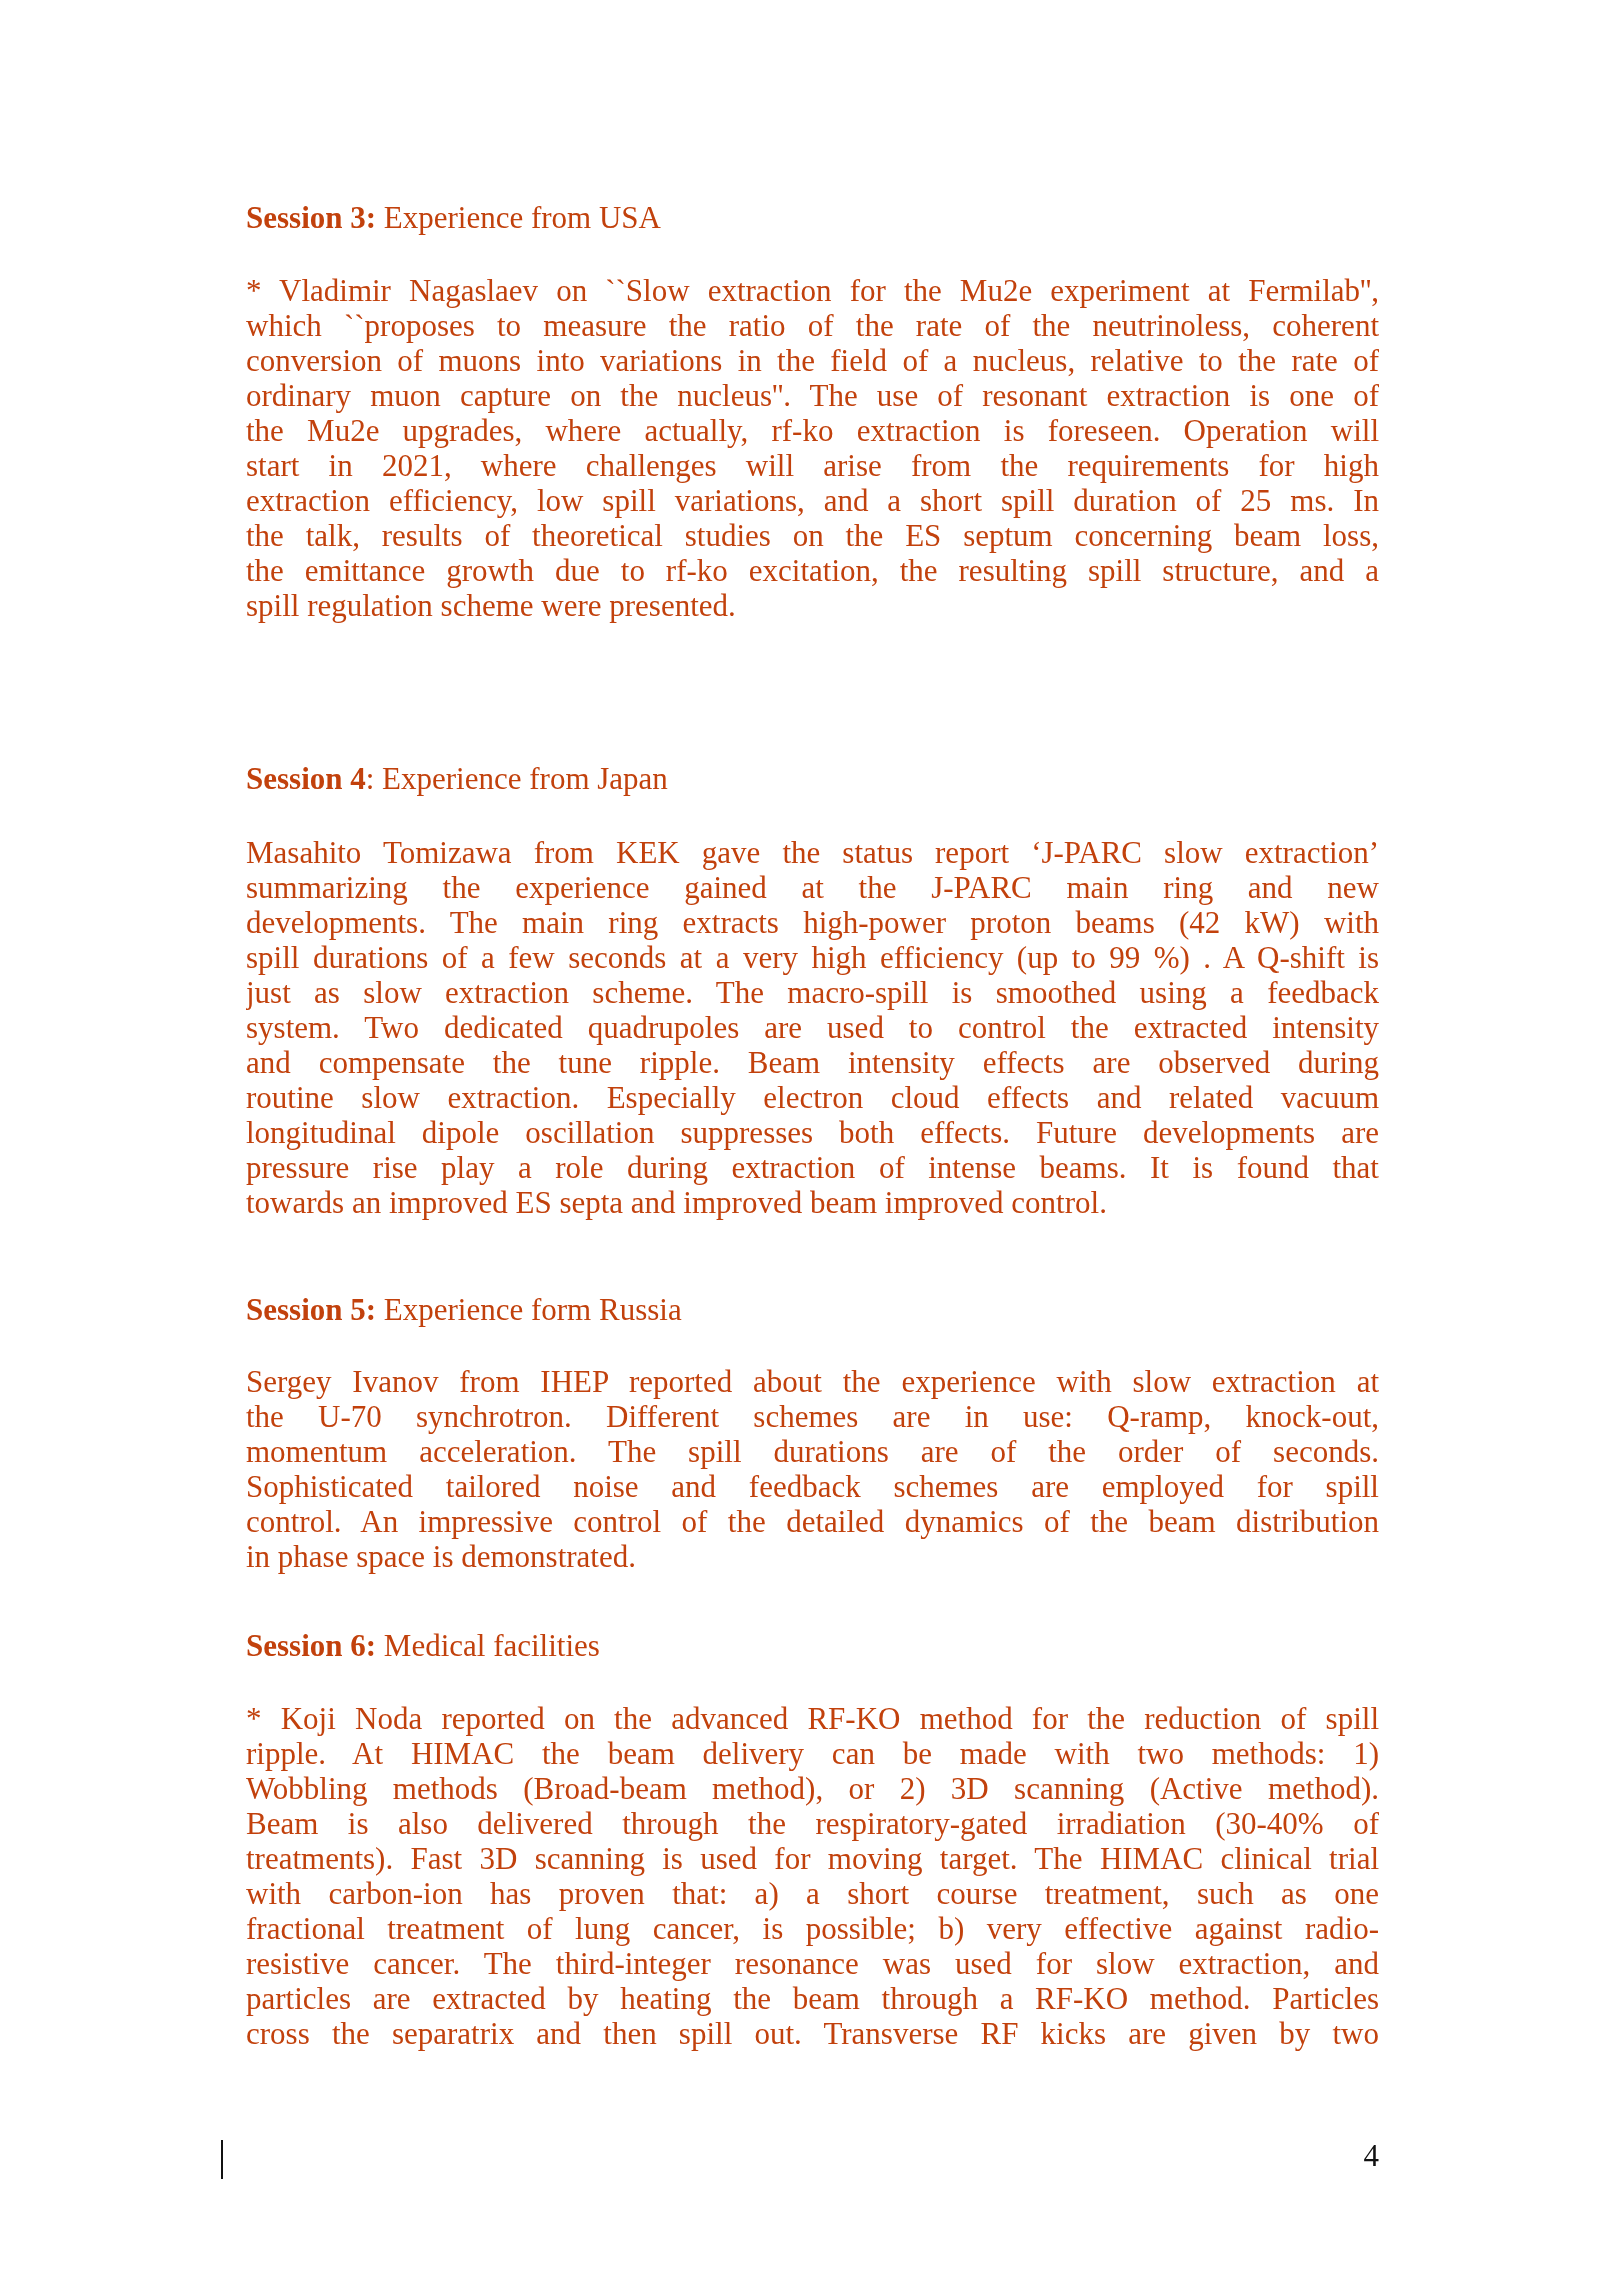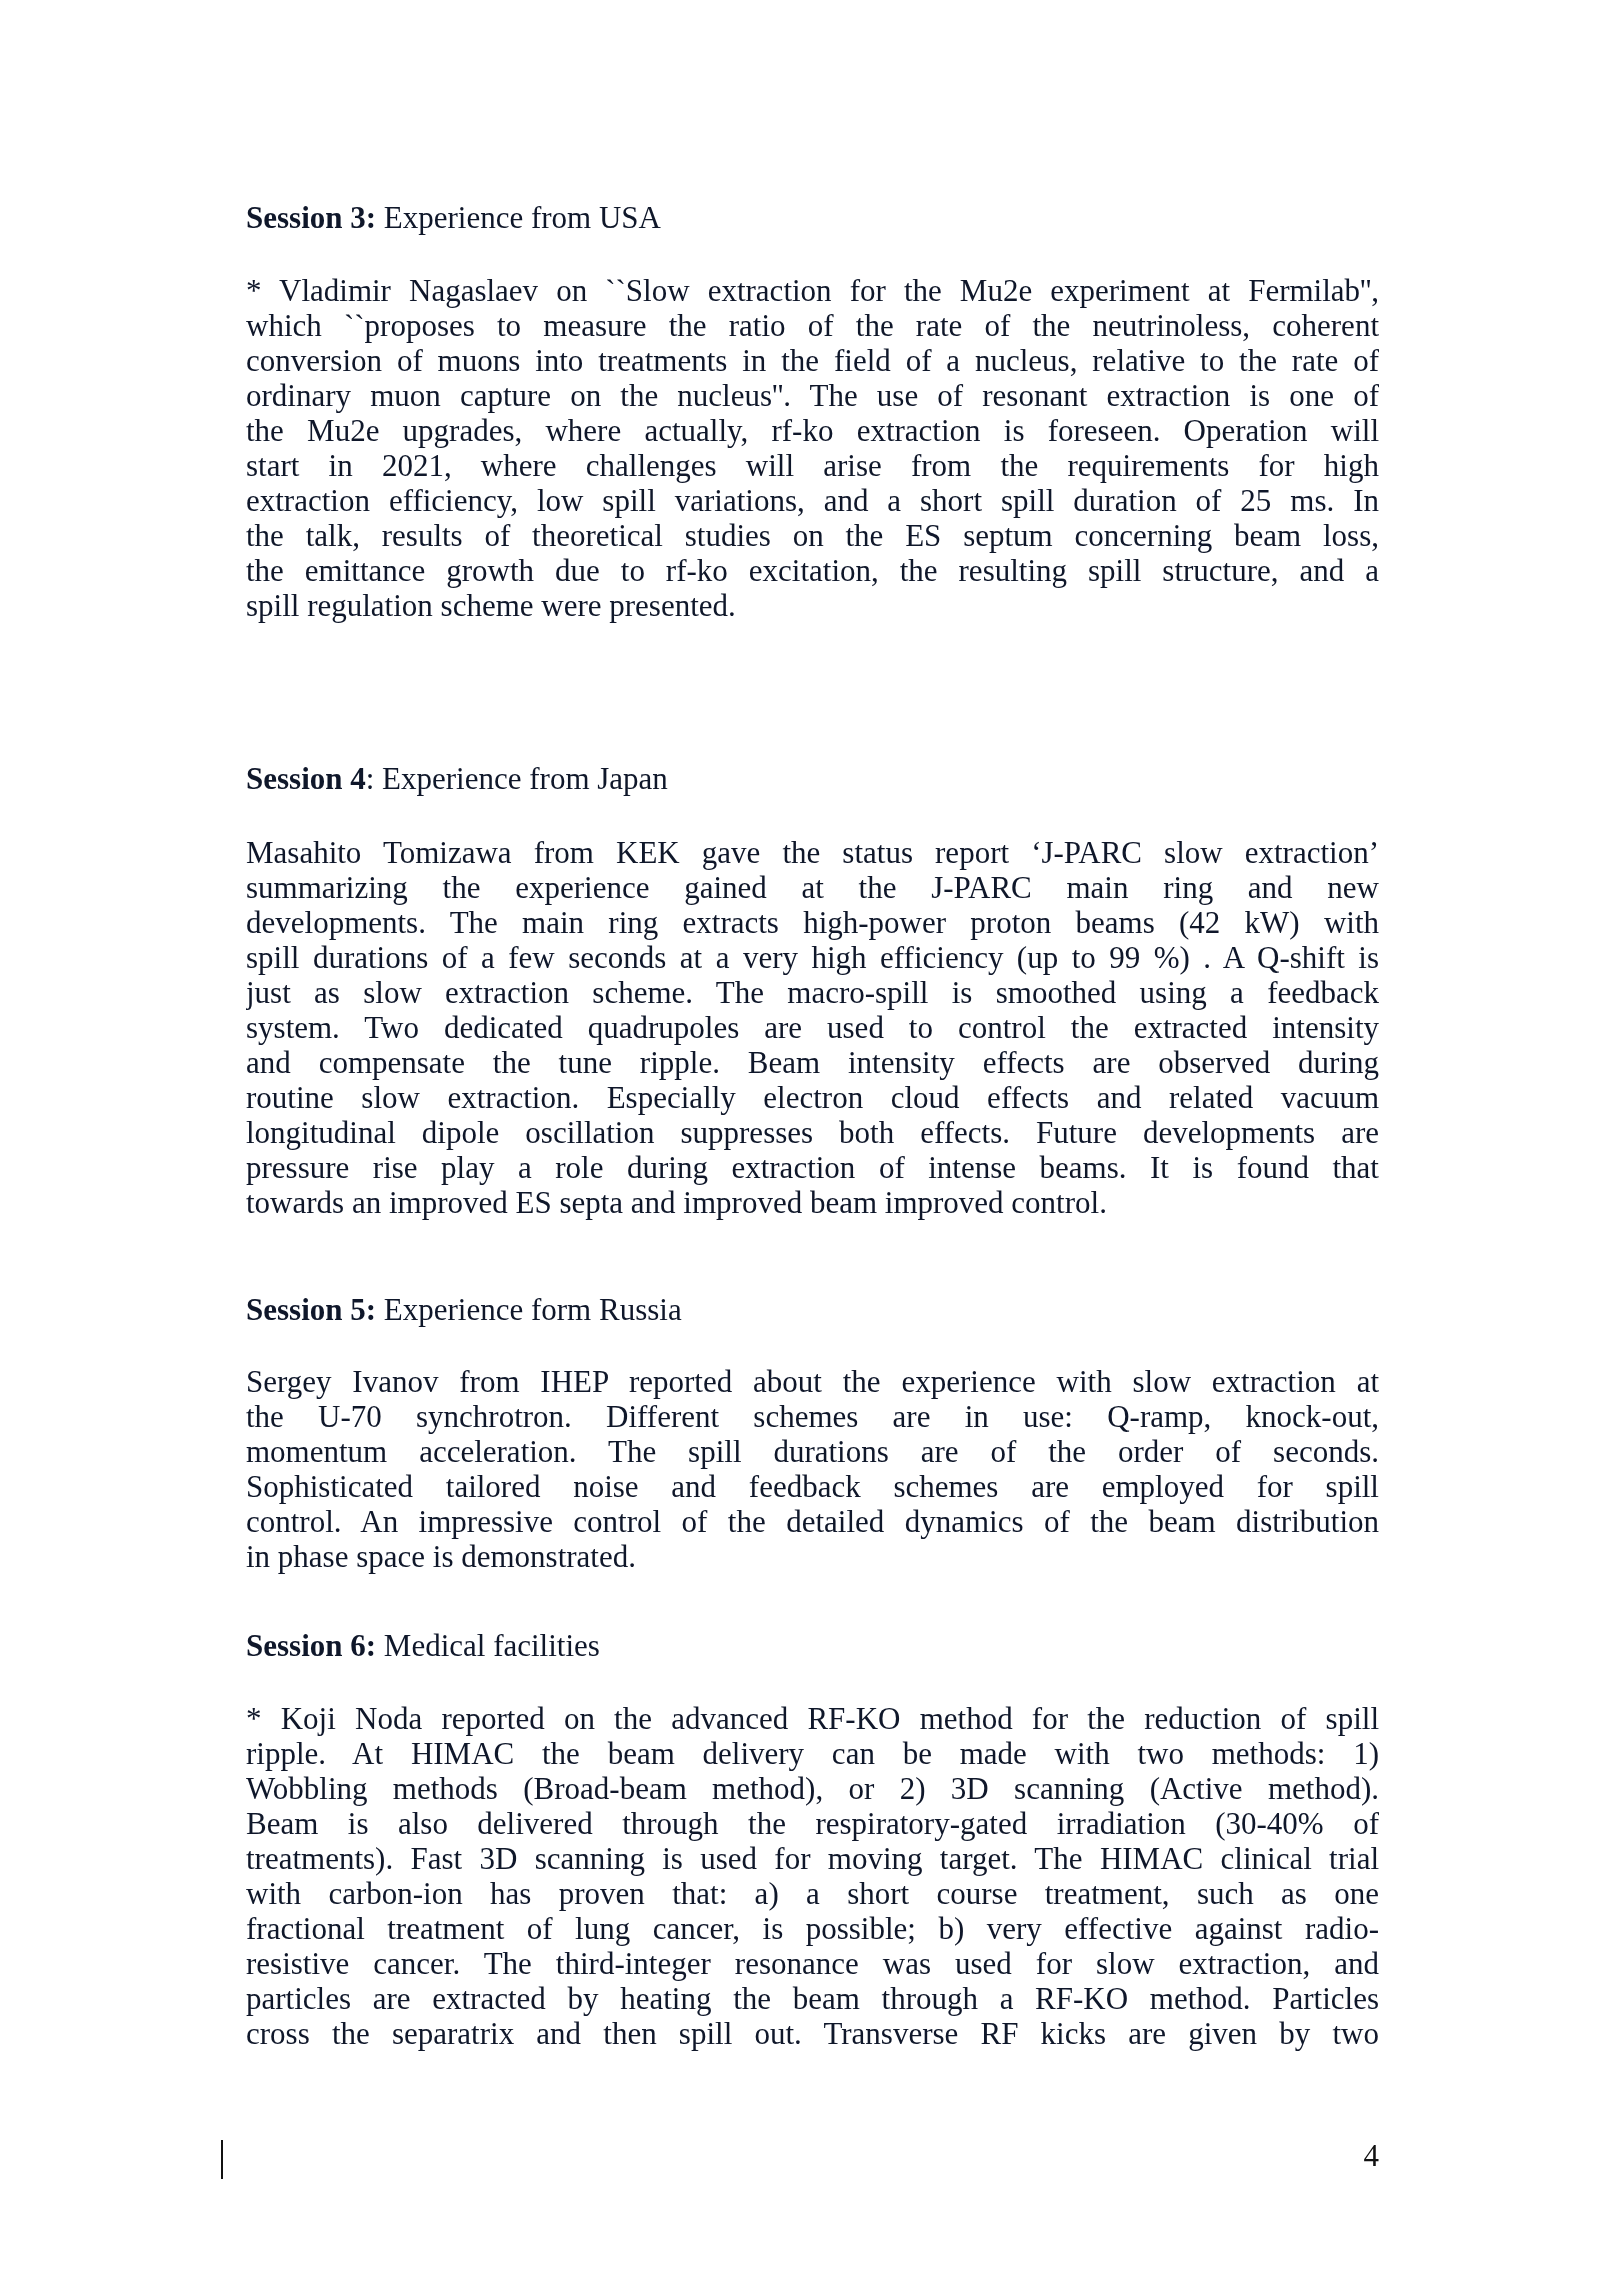--- a/index.html
+++ b/index.html
@@ -5,21 +5,21 @@
   html, body { margin: 0; padding: 0; background: #ffffff; }
   body { width: 1622px; height: 2295px; position: relative; overflow: hidden; }
   .page { position: absolute; left: 0; top: 0; width: 1622px; height: 2295px; background: #ffffff; }
   .block {
     position: absolute;
     left: 246px;
     width: 1133px;
     font-family: "Liberation Serif", "DejaVu Serif", serif;
     font-size: 31px;
     line-height: 35px;
-    color: #0f172a;
+    color: #c2410c;
   }
   .heading { white-space: nowrap; }
   .heading .label { font-weight: bold; }
   .line {
     display: block;
     height: 35px;
     white-space: nowrap;
     overflow: visible;
     text-align: justify;
     text-align-last: justify;
@@ -47,21 +47,21 @@
 <body>
 
 <div class="page">
 
   <div class="block heading" style="top:200px">
     <span class="label">Session 3:</span><span> Experience from USA</span>
   </div>
   <div class="block paragraph" style="top:273px">
       <span class="line" style="white-space: normal; overflow: hidden;">* Vladimir Nagaslaev on ``Slow extraction for the Mu2e experiment at Fermilab'',</span>
       <span class="line" style="white-space: normal; overflow: hidden;">which ``proposes to measure the ratio of the rate of the neutrinoless, coherent</span>
-      <span class="line" style="white-space: normal; overflow: hidden;">conversion of muons into treatments in the field of a nucleus, relative to the rate of</span>
+      <span class="line" style="white-space: normal; overflow: hidden;">conversion of muons into variations in the field of a nucleus, relative to the rate of</span>
       <span class="line" style="white-space: normal; overflow: hidden;">ordinary muon capture on the nucleus''. The use of resonant extraction is one of</span>
       <span class="line" style="white-space: normal; overflow: hidden;">the Mu2e upgrades, where actually, rf-ko extraction is foreseen. Operation will</span>
       <span class="line" style="white-space: normal; overflow: hidden;">start in 2021, where challenges will arise from the requirements for high</span>
       <span class="line" style="white-space: normal; overflow: hidden;">extraction efficiency, low spill variations, and a short spill duration of 25 ms. In</span>
       <span class="line" style="white-space: normal; overflow: hidden;">the talk, results of theoretical studies on the ES septum concerning beam loss,</span>
       <span class="line" style="white-space: normal; overflow: hidden;">the emittance growth due to rf-ko excitation, the resulting spill structure, and a</span>
       <span class="line last">spill regulation scheme were presented.</span>
     </div>
 
   <div class="block heading" style="top:761px">

